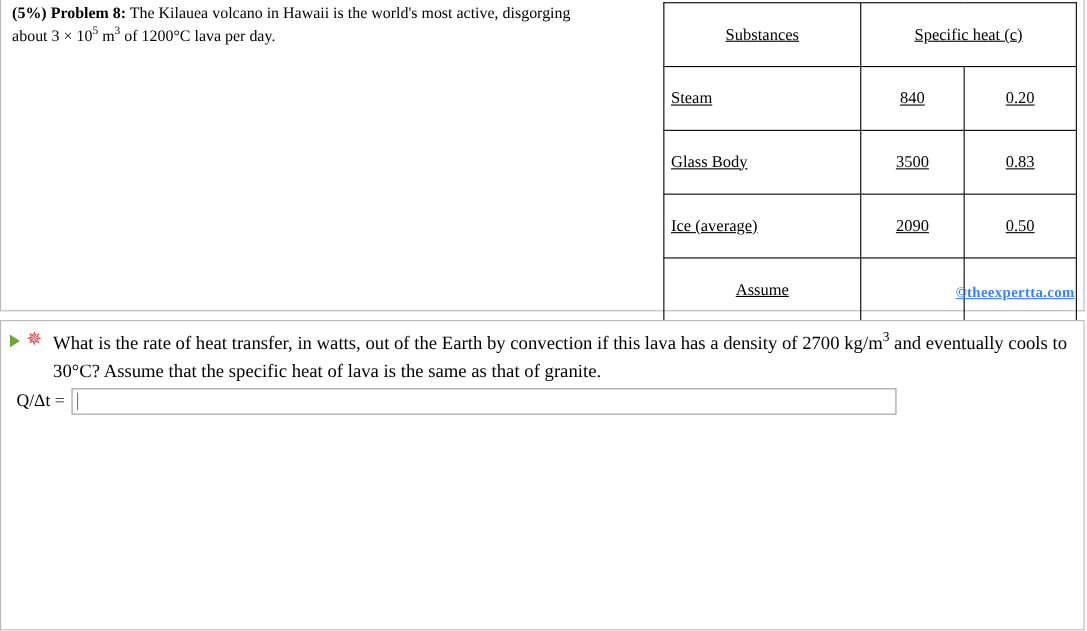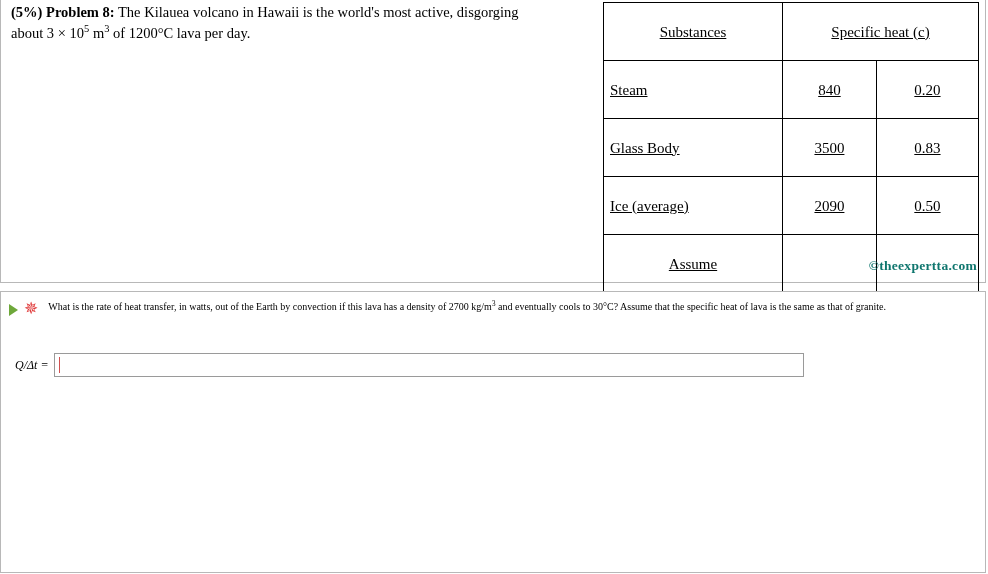--- a/index.html
+++ b/index.html
@@ -63,22 +63,23 @@
   .col-sub { width: 166px; }
   .col-j   { width: 104px; }
   .col-k   { width: 106px; }
   .copyright {
     position: absolute;
     left: 0; top: 258px;
     width: 976px;
     text-align: right;
     font-size: 13.5px;
     font-weight: bold;
-    color: #0f766e;
+    color: #3b82f6;
     letter-spacing: 0.3px;
+    text-decoration: underline;
   }
 
   
   .question-panel {
     position: absolute;
     left: 0; top: 291px;
     width: 986px;
     height: 282px;
     border: 1px solid #b8b8b8;
     box-sizing: border-box;
@@ -103,35 +104,34 @@
   }
   .icon-star {
     display: inline-block;
     flex: none;
     margin: 1px 10px 0 0;
     color: #e03a3a;
     font-size: 17px;
     line-height: 1;
   }
   .q-text {
-    font-size: 10px;
+    font-size: 17px;
     line-height: 1.5;
     flex: 1;
   }
 
   
   .answer-row {
     position: absolute;
     left: 14px; top: 61px;
     display: flex;
     align-items: center;
   }
   .answer-label {
-    font-size: 12px;
-    font-style: italic;
+    font-size: 16px;
     margin-right: 6px;
     white-space: nowrap;
   }
   .answer-input {
     width: 748px;
     height: 22px;
     border: 1px solid #9a9a9a;
     background: #fff;
     position: relative;
   }

